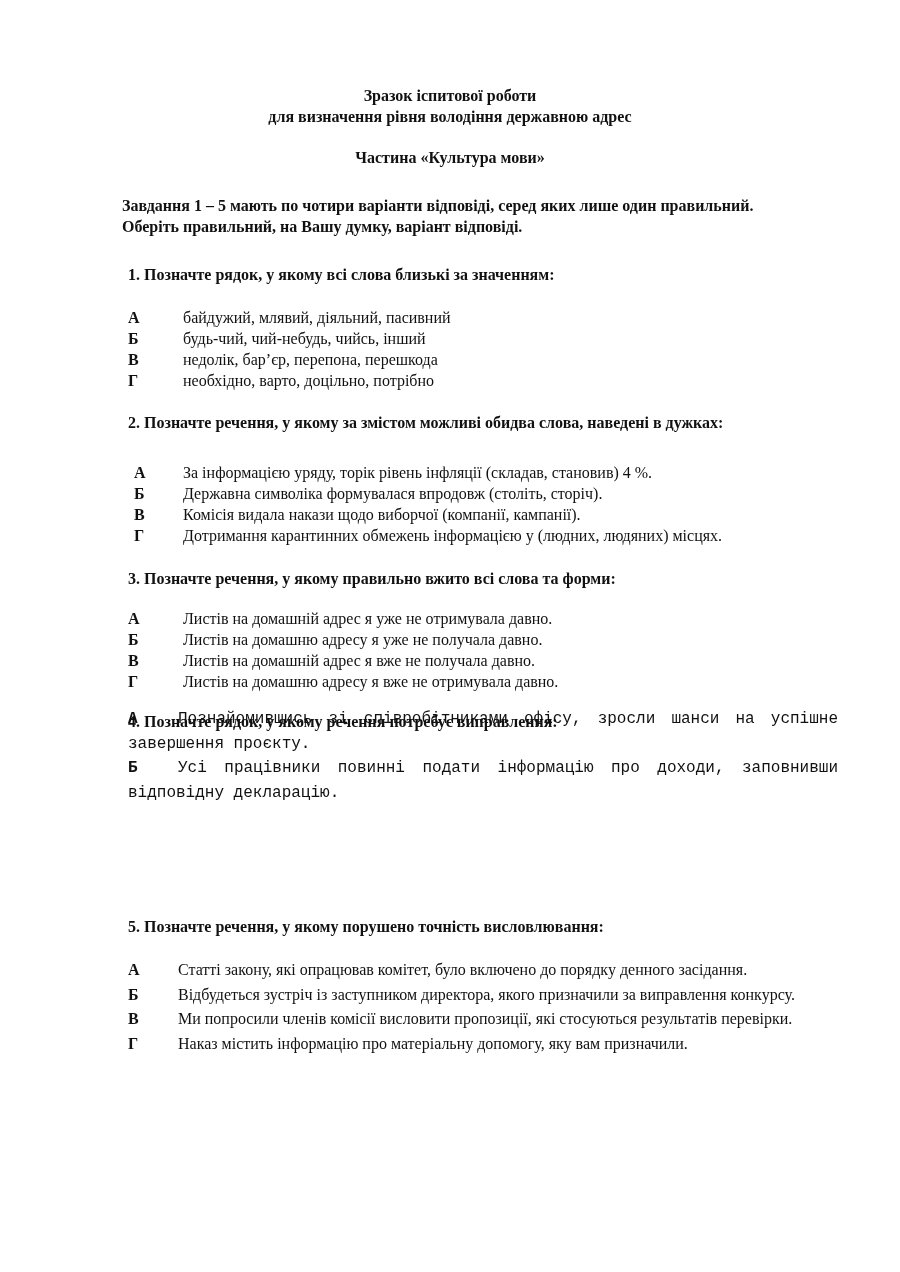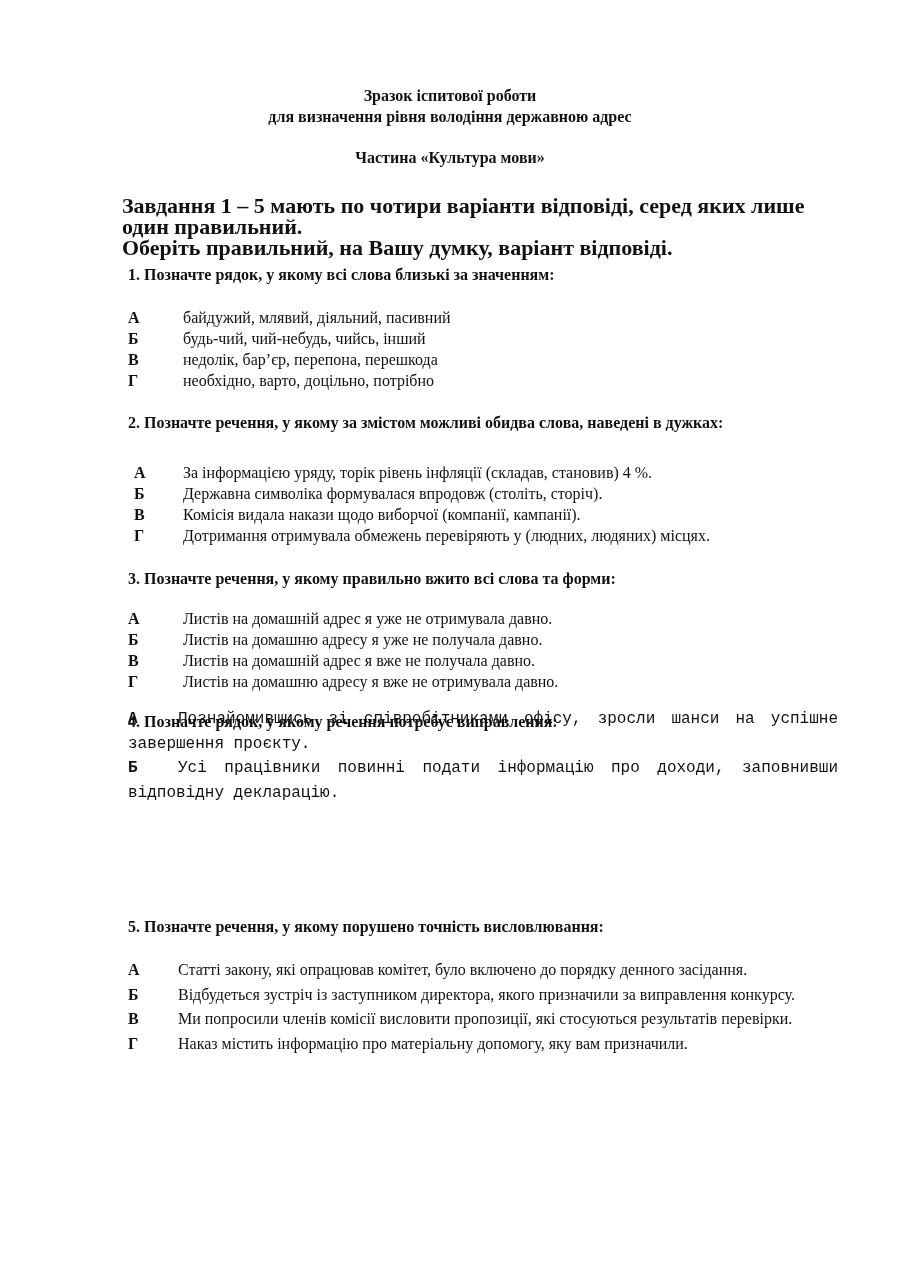--- a/index.html
+++ b/index.html
@@ -6,21 +6,21 @@
   body {
     width: 900px; height: 1272px; position: relative; overflow: hidden;
     font-family: "Liberation Serif", "DejaVu Serif", serif;
     color: #111111;
   }
   .page { position: absolute; left: 0; top: 0; width: 900px; height: 1272px; background: #fff; }
   .title-block { position: absolute; left: 0; width: 900px; text-align: center; font-weight: bold; font-size: 16px; }
   .t1 { top: 87px; }
   .t2 { top: 108px; }
   .t3 { top: 149px; }
-  .intro { position: absolute; left: 122px; top: 195px; width: 730px; font-weight: bold; font-size: 22px; line-height: 21px; }
+  .intro { position: absolute; left: 122px; top: 195px; width: 730px; font-weight: bold; font-size: 16px; line-height: 21px; }
   .q-title { position: absolute; left: 128px; font-weight: bold; font-size: 16px; white-space: nowrap; text-align: center; }
   .opts { position: absolute; left: 128px; width: 710px; font-size: 16px; }
   .opt { display: flex; line-height: 21px; }
   .opt .letter { font-weight: bold; width: 55px; flex: 0 0 55px; }
   .opt .text { flex: 1; }
   .opt.wrap { display: block; text-align: justify; line-height: 24.5px; }
   .opt.wrap .letter { display: inline-block; width: 50px; }
   .q2 .opt .letter { padding-left: 6px; width: 49px; flex-basis: 49px; }
 </style>
 </head>
@@ -66,21 +66,21 @@
     <div class="opt">
         <span class="letter">Б</span>
         <span class="text">Державна символіка формувалася впродовж (століть, сторіч).</span>
       </div>
     <div class="opt">
         <span class="letter">В</span>
         <span class="text">Комісія видала накази щодо виборчої (компанії, кампанії).</span>
       </div>
     <div class="opt">
         <span class="letter">Г</span>
-        <span class="text">Дотримання отримувала обмежень перевіряють у (людних, людяних) місцях.</span>
+        <span class="text">Дотримання карантинних обмежень інформацією у (людних, людяних) місцях.</span>
       </div>
   </div>
 
   <div class="q-title" style="top:570px;">3. Позначте речення, у якому правильно вжито всі слова та форми:</div>
   <div class="opts" style="top:608px;">
     <div class="opt">
         <span class="letter">А</span>
         <span class="text">Листів на домашній адрес я уже не отримувала давно.</span>
       </div>
     <div class="opt">

